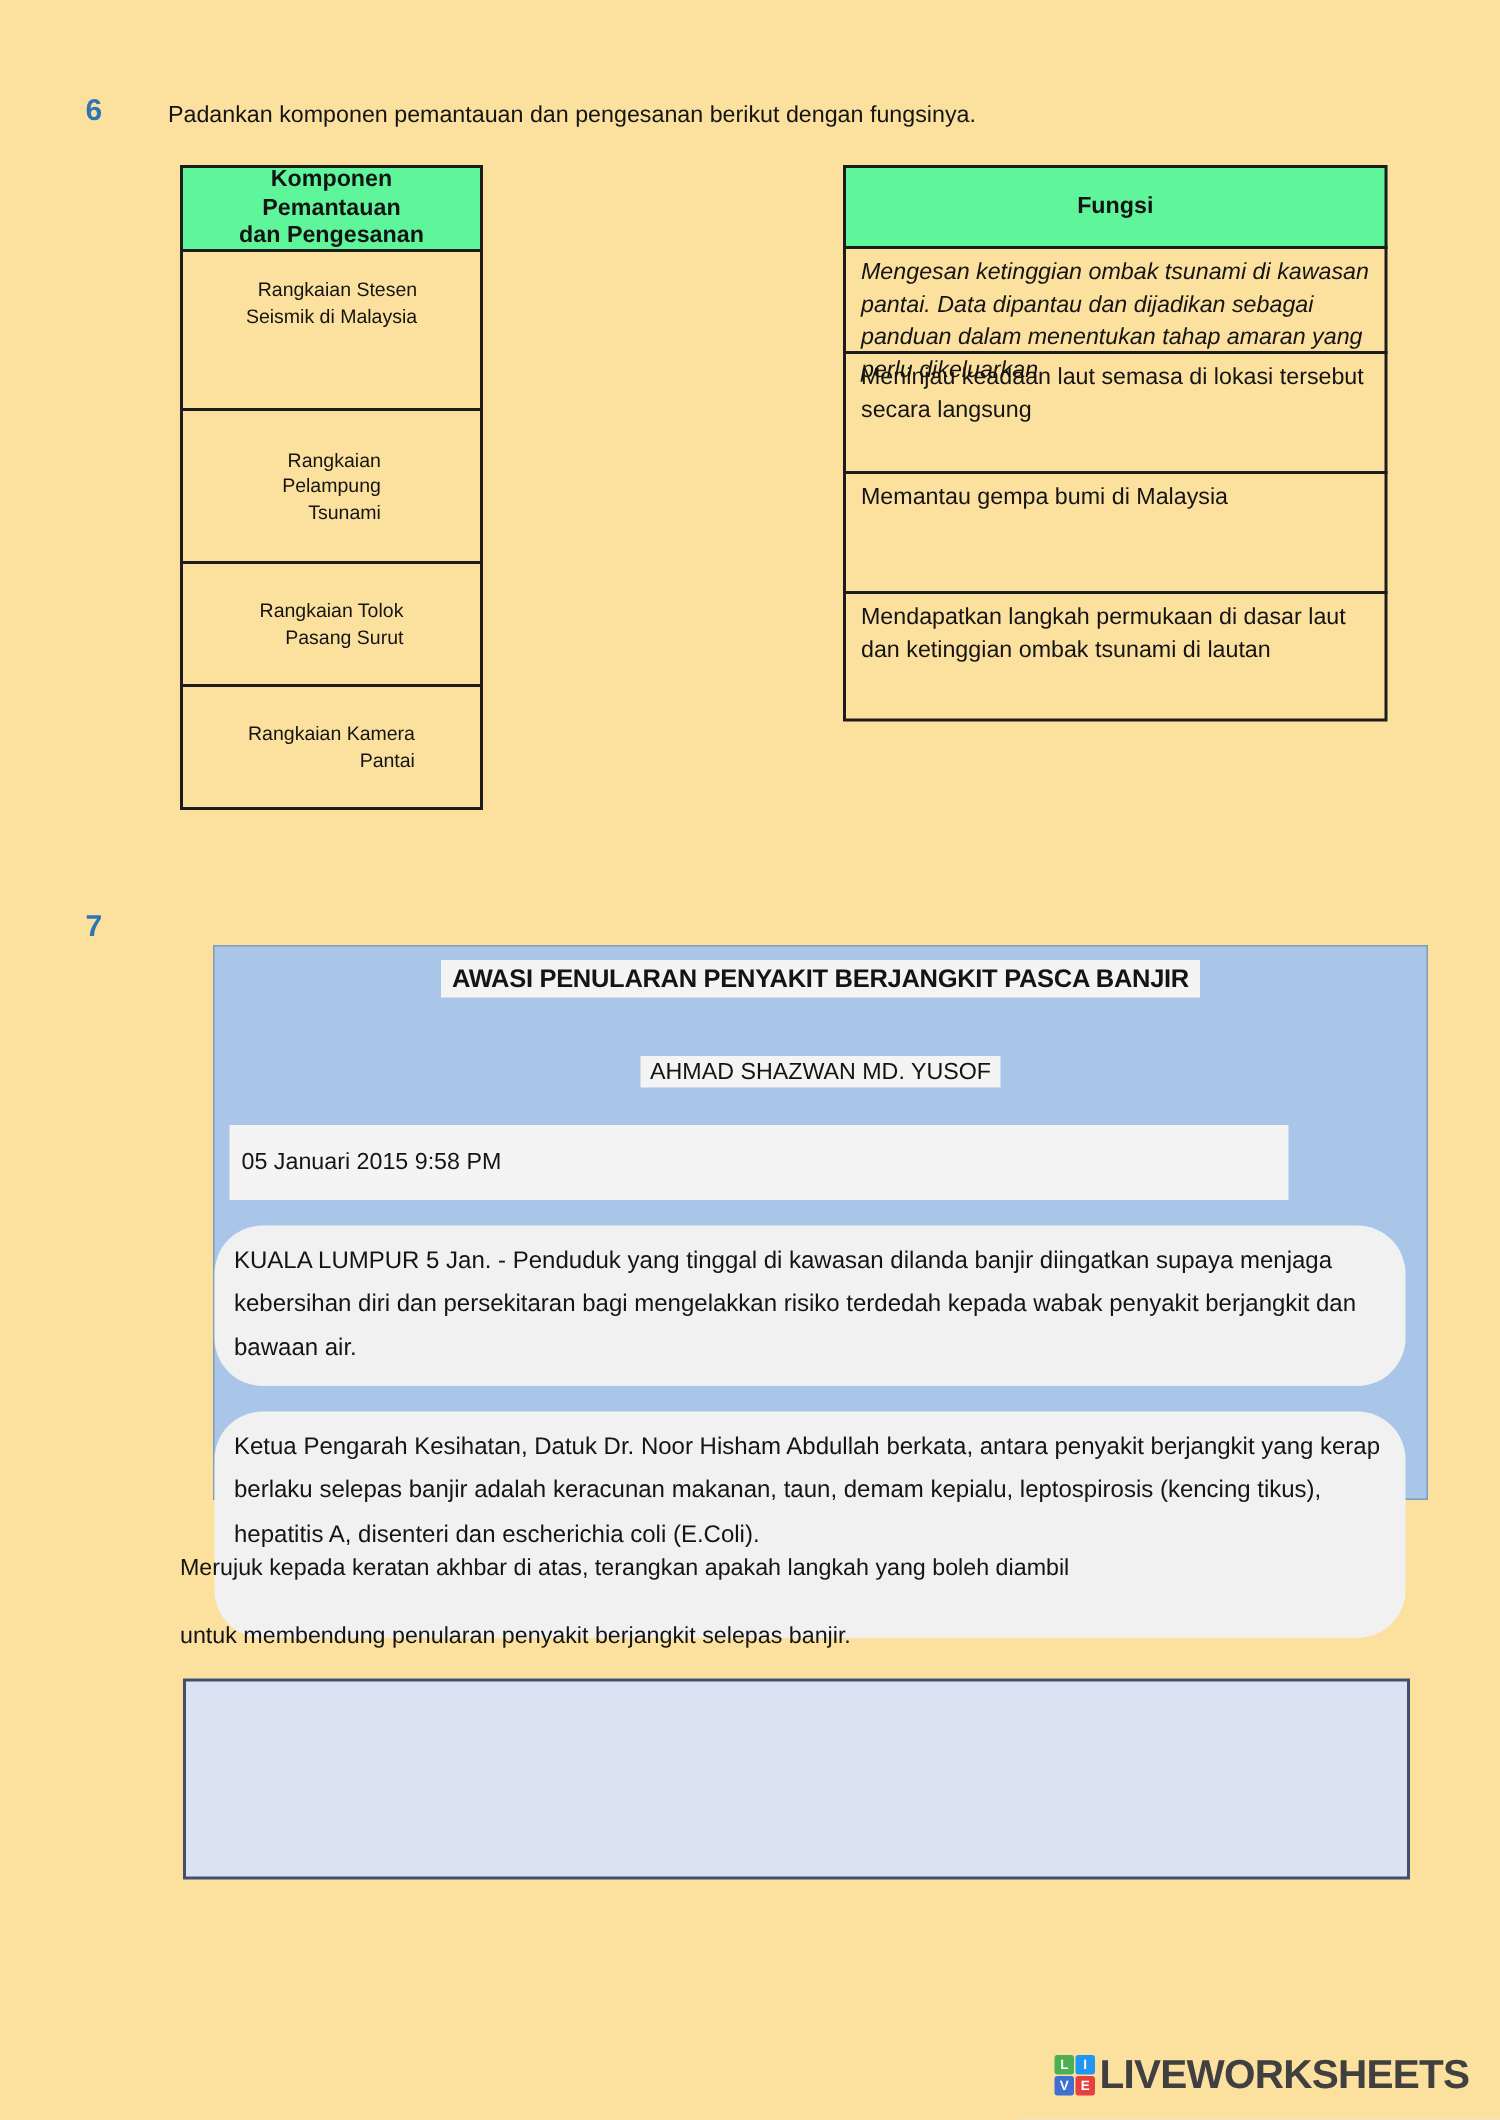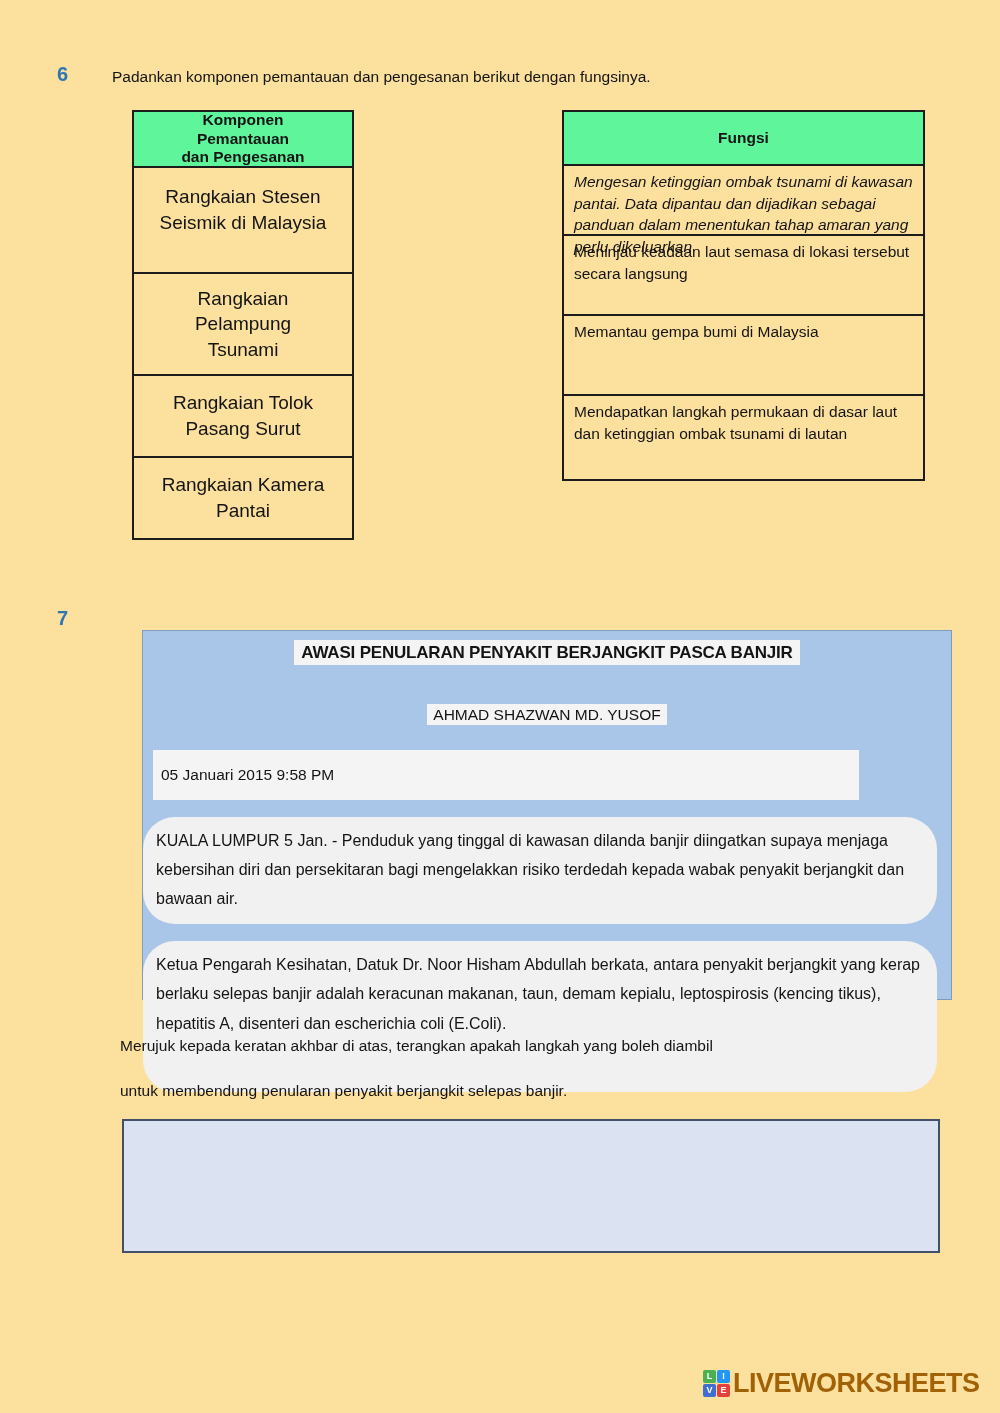--- a/index.html
+++ b/index.html
@@ -7,33 +7,33 @@
   .page {
     position:relative; width:1000px; height:1413px;
     background:#fce09e; overflow:hidden;
     font-family:"Liberation Sans", sans-serif; color:#141414;
   }
   .qnum { position:absolute; color:#2e75b6; font-weight:bold; font-size:20px; }
   .qprompt { position:absolute; font-size:15.5px; color:#141414; }
 
   
   .mcol { position:absolute; }
-  .mcol-left  { left:120px; top:110px; width:222px;margin-left:12px; }
+  .mcol-left  { left:120px; top:110px; width:202px; }
   .mcol-right { left:538px; top:110px; width:387px;padding-left:24px; }
   .mhead, .mcell { border:2px solid #1c1c1c; margin-top:-2px; white-space:pre-line; }
   .mhead {
     margin-top:0; background:#5ef59b; font-weight:bold; font-size:15.5px;
     line-height:1.22; display:flex; align-items:center; justify-content:center;
     text-align:center; padding:4px;
   }
   .mcol-left  .mhead { height:58px; }
   .mcol-right .mhead { height:56px; }
   .mcol-left .mcell {
-    display:flex; justify-content:center; text-align:center;
-    font-size:19px; line-height:1.35;
+    display:flex; justify-content:center; text-align:right;
+    font-size:13px; line-height:1.35;
   }
   .lc1 { height:108px; align-items:flex-start; padding-top:16px; }
   .lc2 { height:104px; align-items:center; }
   .lc3 { height:84px;  align-items:center; }
   .lc4 { height:84px;  align-items:center; }
   .mcol-right .mcell { font-size:15.5px; line-height:1.4; padding:5px 10px; }
   .rc1 { height:72px; padding-top:4px;font-style:italic; }
   .rc2 { height:82px; padding-top:24px; }
   .rc3 { height:82px;  padding-top:21px; }
   .rc4 { height:87px;  padding-top:5px; }
@@ -65,21 +65,21 @@
     font-family:"Liberation Sans", sans-serif; font-size:15px; padding:8px;
   }
 
   
   .footer { position:absolute; left:703px; top:1368px; display:flex; align-items:center; gap:3px; cursor:pointer; }
   .logo-grid { display:grid; grid-template-columns:13px 13px; grid-auto-rows:13px; gap:1px; }
   .tile {
     color:#fff; font-size:9px; font-weight:bold; line-height:1;
     display:flex; align-items:center; justify-content:center; border-radius:2px;
   }
-  .brand { color:#a16207; font-size:27px; font-weight:bold; letter-spacing:-0.5px; }
+  .brand { color:#404040; font-size:27px; font-weight:bold; letter-spacing:-0.5px; }
 </style>
 </head>
 <body>
 
 <div class="page">
 
   <div class="qnum" style="left:57px; top:63px;">6</div>
   <div class="qprompt" style="left:112px; top:68px;">Padankan komponen pemantauan dan pengesanan berikut dengan fungsinya.</div>
 
   <div class="mcol mcol-left">

